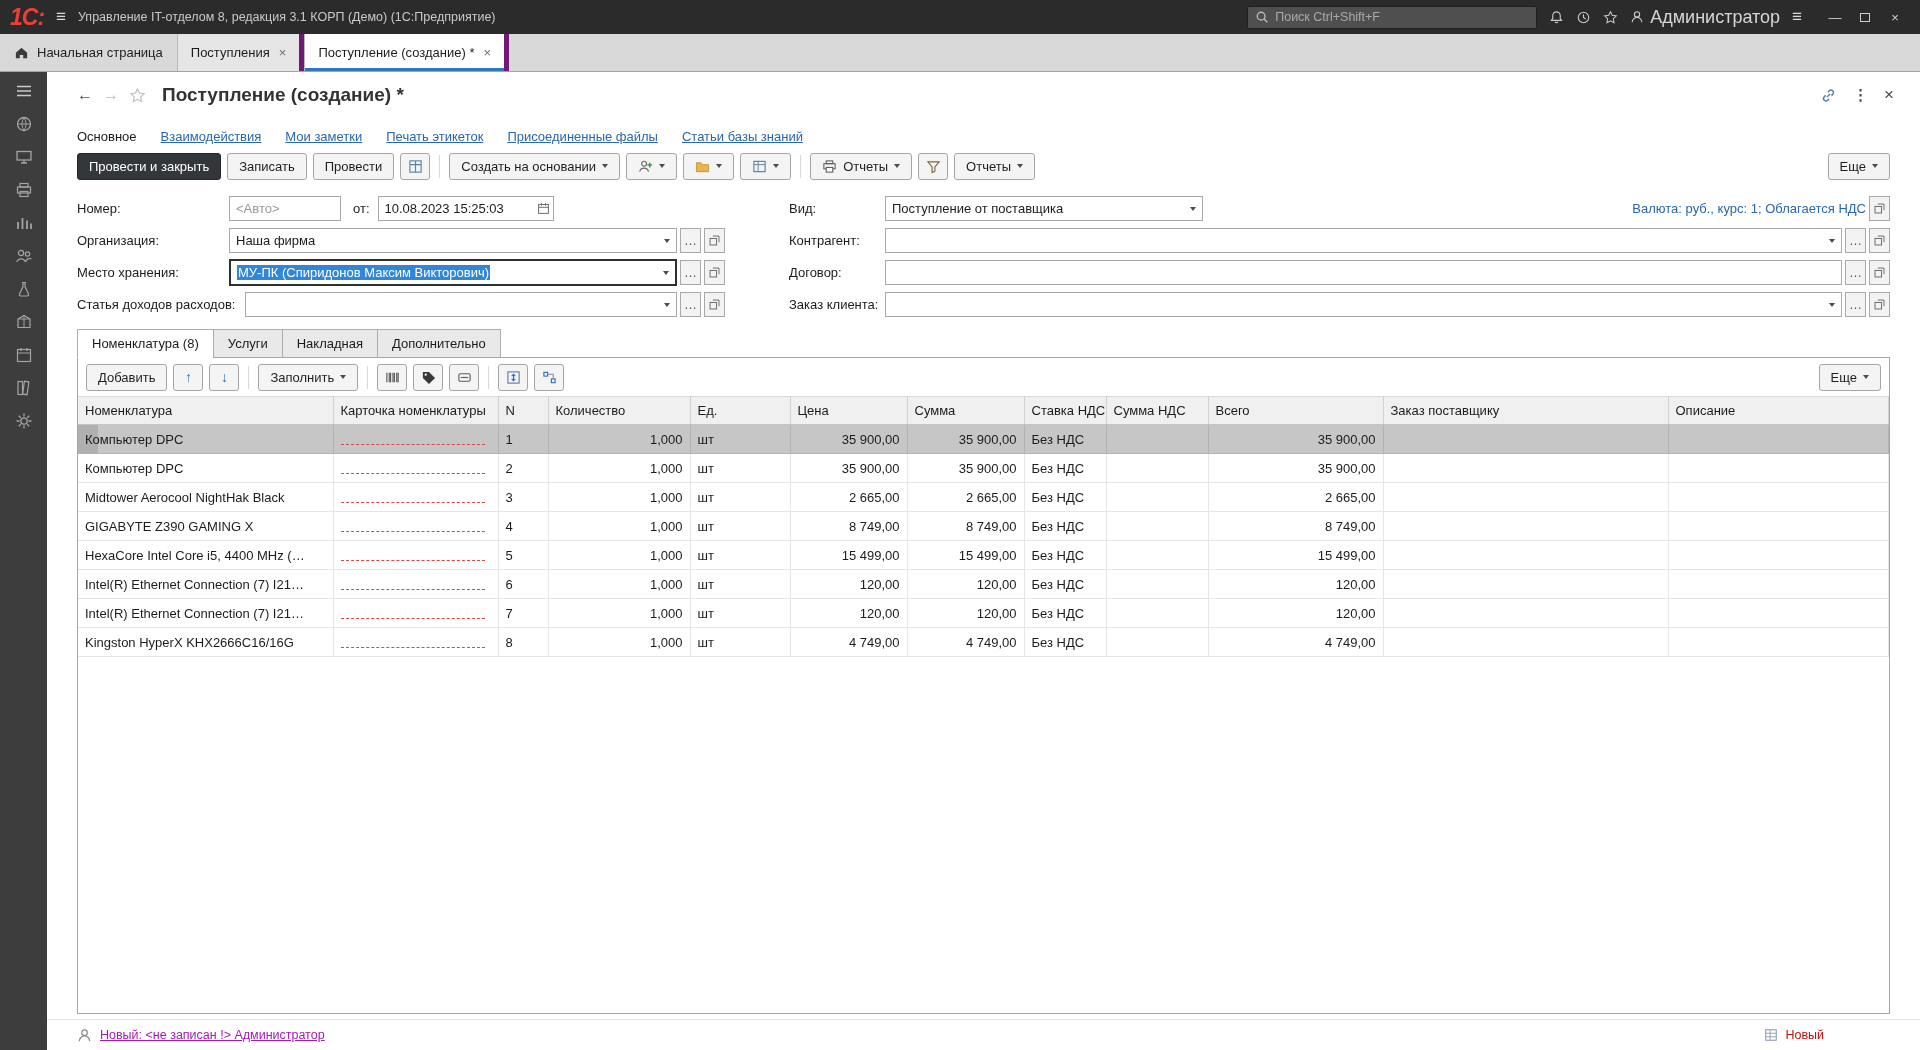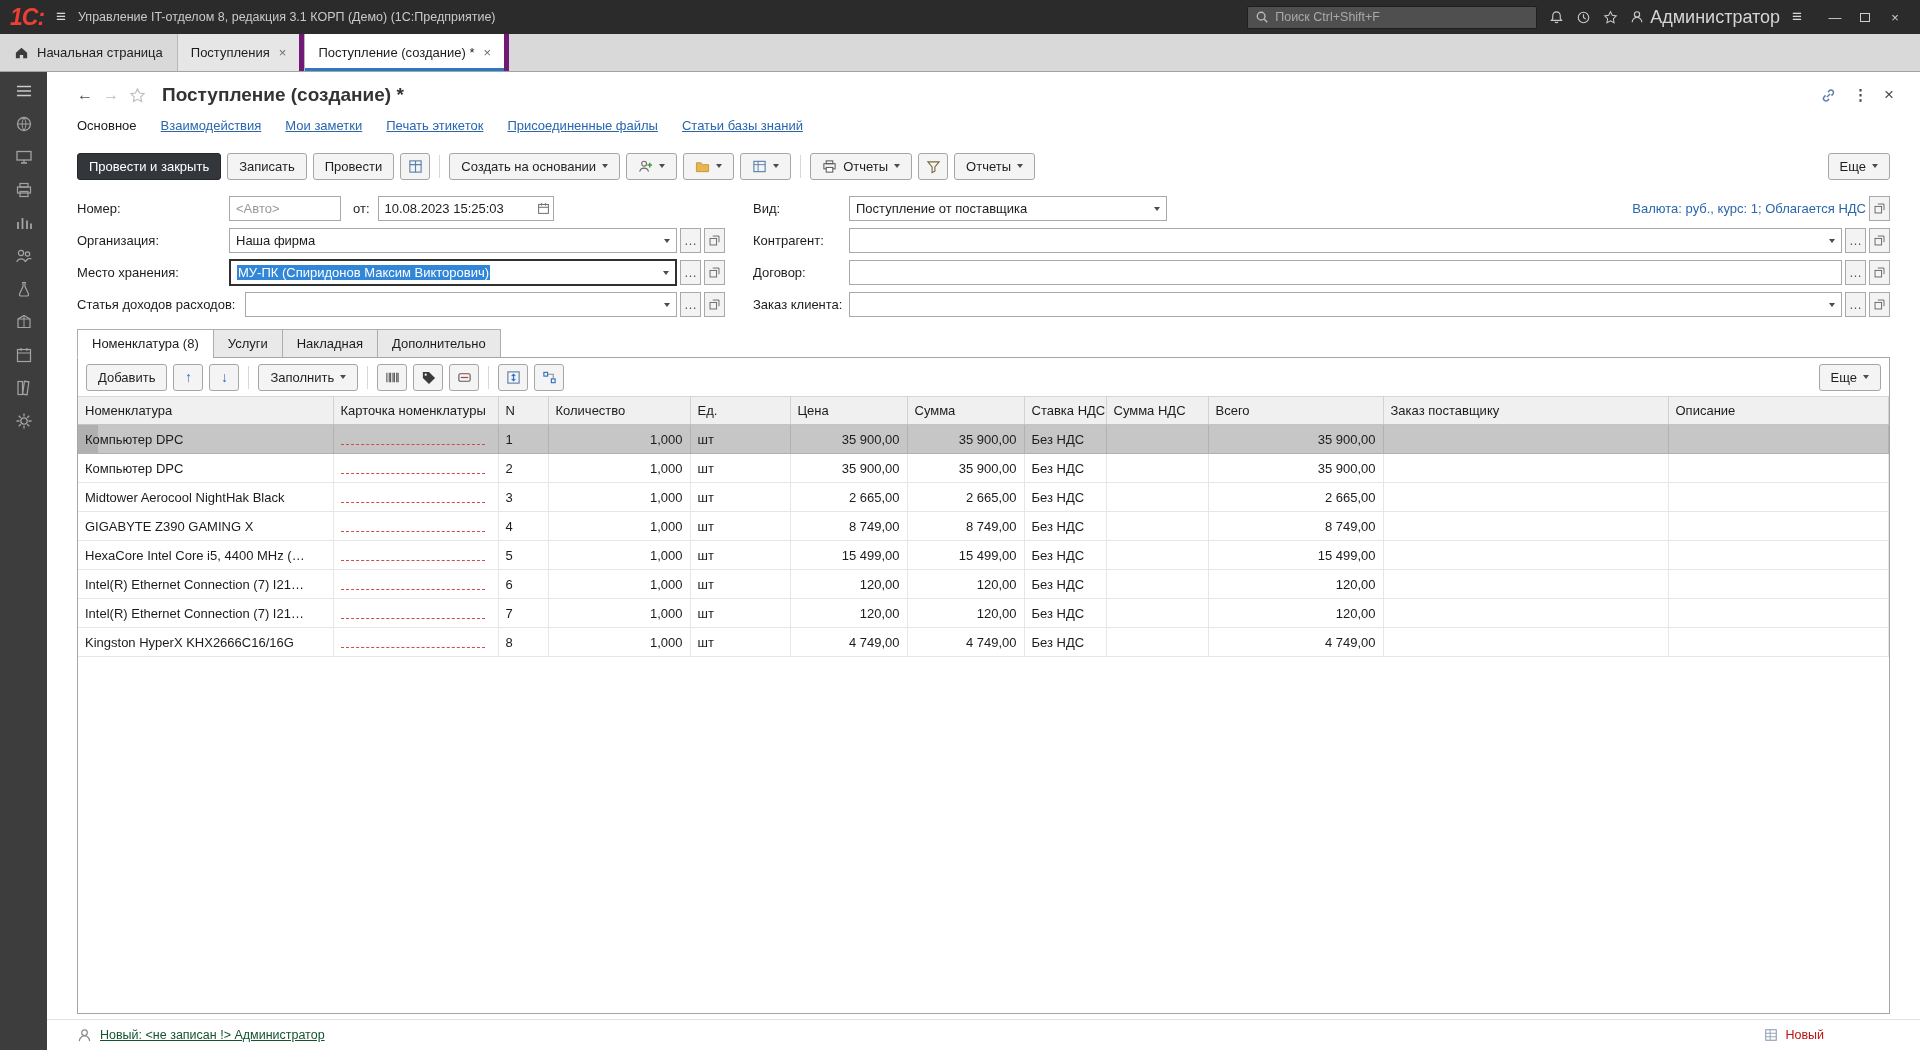--- a/index.html
+++ b/index.html
@@ -40,40 +40,40 @@
   .doc-header{height:46px;display:flex;align-items:center;padding:0 26px 0 30px;gap:10px;flex:0 0 auto;}
   .navarrow{font-size:16px;font-weight:bold;cursor:pointer;}
   .navarrow.back{color:#4f4f4f;}
   .navarrow.fwd{color:#bdbdbd;}
   .doc-title{font-size:19px;color:#333;margin-left:6px;white-space:nowrap;}
   .dh-right{margin-left:auto;display:flex;align-items:center;gap:16px;}
   .kebab{font-size:15px;font-weight:bold;color:#4a4a4a;cursor:pointer;}
   .doc-close{font-size:17px;color:#4a4a4a;cursor:pointer;}
 
   
-  .doc-links{height:26px;display:flex;align-items:flex-start;gap:24px;padding:0 30px;flex:0 0 auto;}
+  .doc-links{height:26px;display:flex;align-items:flex-end;gap:24px;padding:0 30px;flex:0 0 auto;}
   .dlink{color:#2a66ad;text-decoration:underline;cursor:pointer;white-space:nowrap;}
   .dlink.current{color:#1a1a1a;text-decoration:none;cursor:default;}
 
   
   .doc-toolbar{height:44px;display:flex;align-items:center;gap:6px;padding:0 30px;flex:0 0 auto;}
   .btn{height:27px;padding:0 11px;background:#f4f4f4;border:1px solid #a6a6a6;border-radius:3px;display:inline-flex;align-items:center;gap:6px;font:inherit;color:#1f1f1f;cursor:pointer;white-space:nowrap;}
   .btn.primary{background:#33373b;border-color:#26282b;color:#fff;}
   .btn.icon-only{width:30px;padding:0;justify-content:center;}
   .caret{width:0;height:0;border-left:3.5px solid transparent;border-right:3.5px solid transparent;border-top:4.5px solid #4c4c4c;display:inline-block;}
   .vsep{width:1px;height:23px;background:#d8d8d8;margin:0 3px;}
   .push{margin-left:auto;}
   .blue-arrow{color:#2e6fc0;font-weight:bold;font-size:14px;line-height:1;}
 
   
   .form{padding:8px 30px 4px;flex:0 0 auto;}
   .form-grid{display:flex;gap:28px;}
   .fcol{display:flex;flex-direction:column;gap:7px;}
   .fcol.left{width:648px;flex:0 0 auto;}
-  .fcol.right{flex:1;min-width:0;}
+  .fcol.right{flex:1;min-width:0;margin-left:36px;}
   .frow{display:flex;align-items:center;height:25px;gap:0;}
   .flabel{width:152px;flex:0 0 auto;white-space:nowrap;}
   .flabel.r{width:96px;}
   .fld{display:flex;align-items:center;background:#fff;border:1px solid #a9a9a9;height:25px;min-width:0;}
   .fld .ftxt{flex:1;padding:0 6px;white-space:nowrap;overflow:hidden;min-width:0;}
   .ph{color:#999;}
   .fcaret{width:18px;align-self:stretch;display:flex;align-items:center;justify-content:center;cursor:pointer;flex:0 0 auto;}
   .mini{width:21px;height:25px;border:1px solid #a9a9a9;background:#f3f3f3;display:flex;align-items:center;justify-content:center;margin-left:3px;cursor:pointer;padding:0;font:inherit;color:#555;flex:0 0 auto;}
   .fld.focus{border:2px solid #303030;height:27px;}
   .sel{background:#3186d8;color:#fff;padding:0 1px;white-space:nowrap;overflow:hidden;}
@@ -100,21 +100,21 @@
 
   
   .comment-row{display:flex;align-items:center;padding:9px 30px 4px;gap:0;flex:0 0 auto;}
   .comment-row .flabel{width:152px;}
   .cmt{flex:1;height:25px;border:1px solid #a9a9a9;display:flex;}
   .cmt input{flex:1;border:none;outline:none;padding:0 6px;font:inherit;}
   .sumlbl{margin-left:14px;margin-right:8px;white-space:nowrap;}
   .sumbox{width:128px;height:25px;border:1px solid #b3b3b3;display:flex;align-items:center;justify-content:flex-end;padding:0 6px;}
   .cur{margin-left:7px;margin-right:84px;}
   .status-row{display:flex;align-items:center;gap:8px;padding:0 30px;height:31px;border-top:1px solid #e2e2e2;margin-top:5px;flex:0 0 auto;}
-  .status-link{color:#14532d;text-decoration:underline;font-size:12.5px;cursor:pointer;}
+  .status-link{color:#a21caf;text-decoration:underline;font-size:12.5px;cursor:pointer;}
   .state{margin-left:auto;display:flex;align-items:center;gap:7px;margin-right:66px;}
   .state-txt{color:#bf1010;font-size:12.5px;}
 </style>
 </head>
 <body>
 
 <div class="app">
 
   <header class="topbar">
     <span class="logo">1С:</span>

